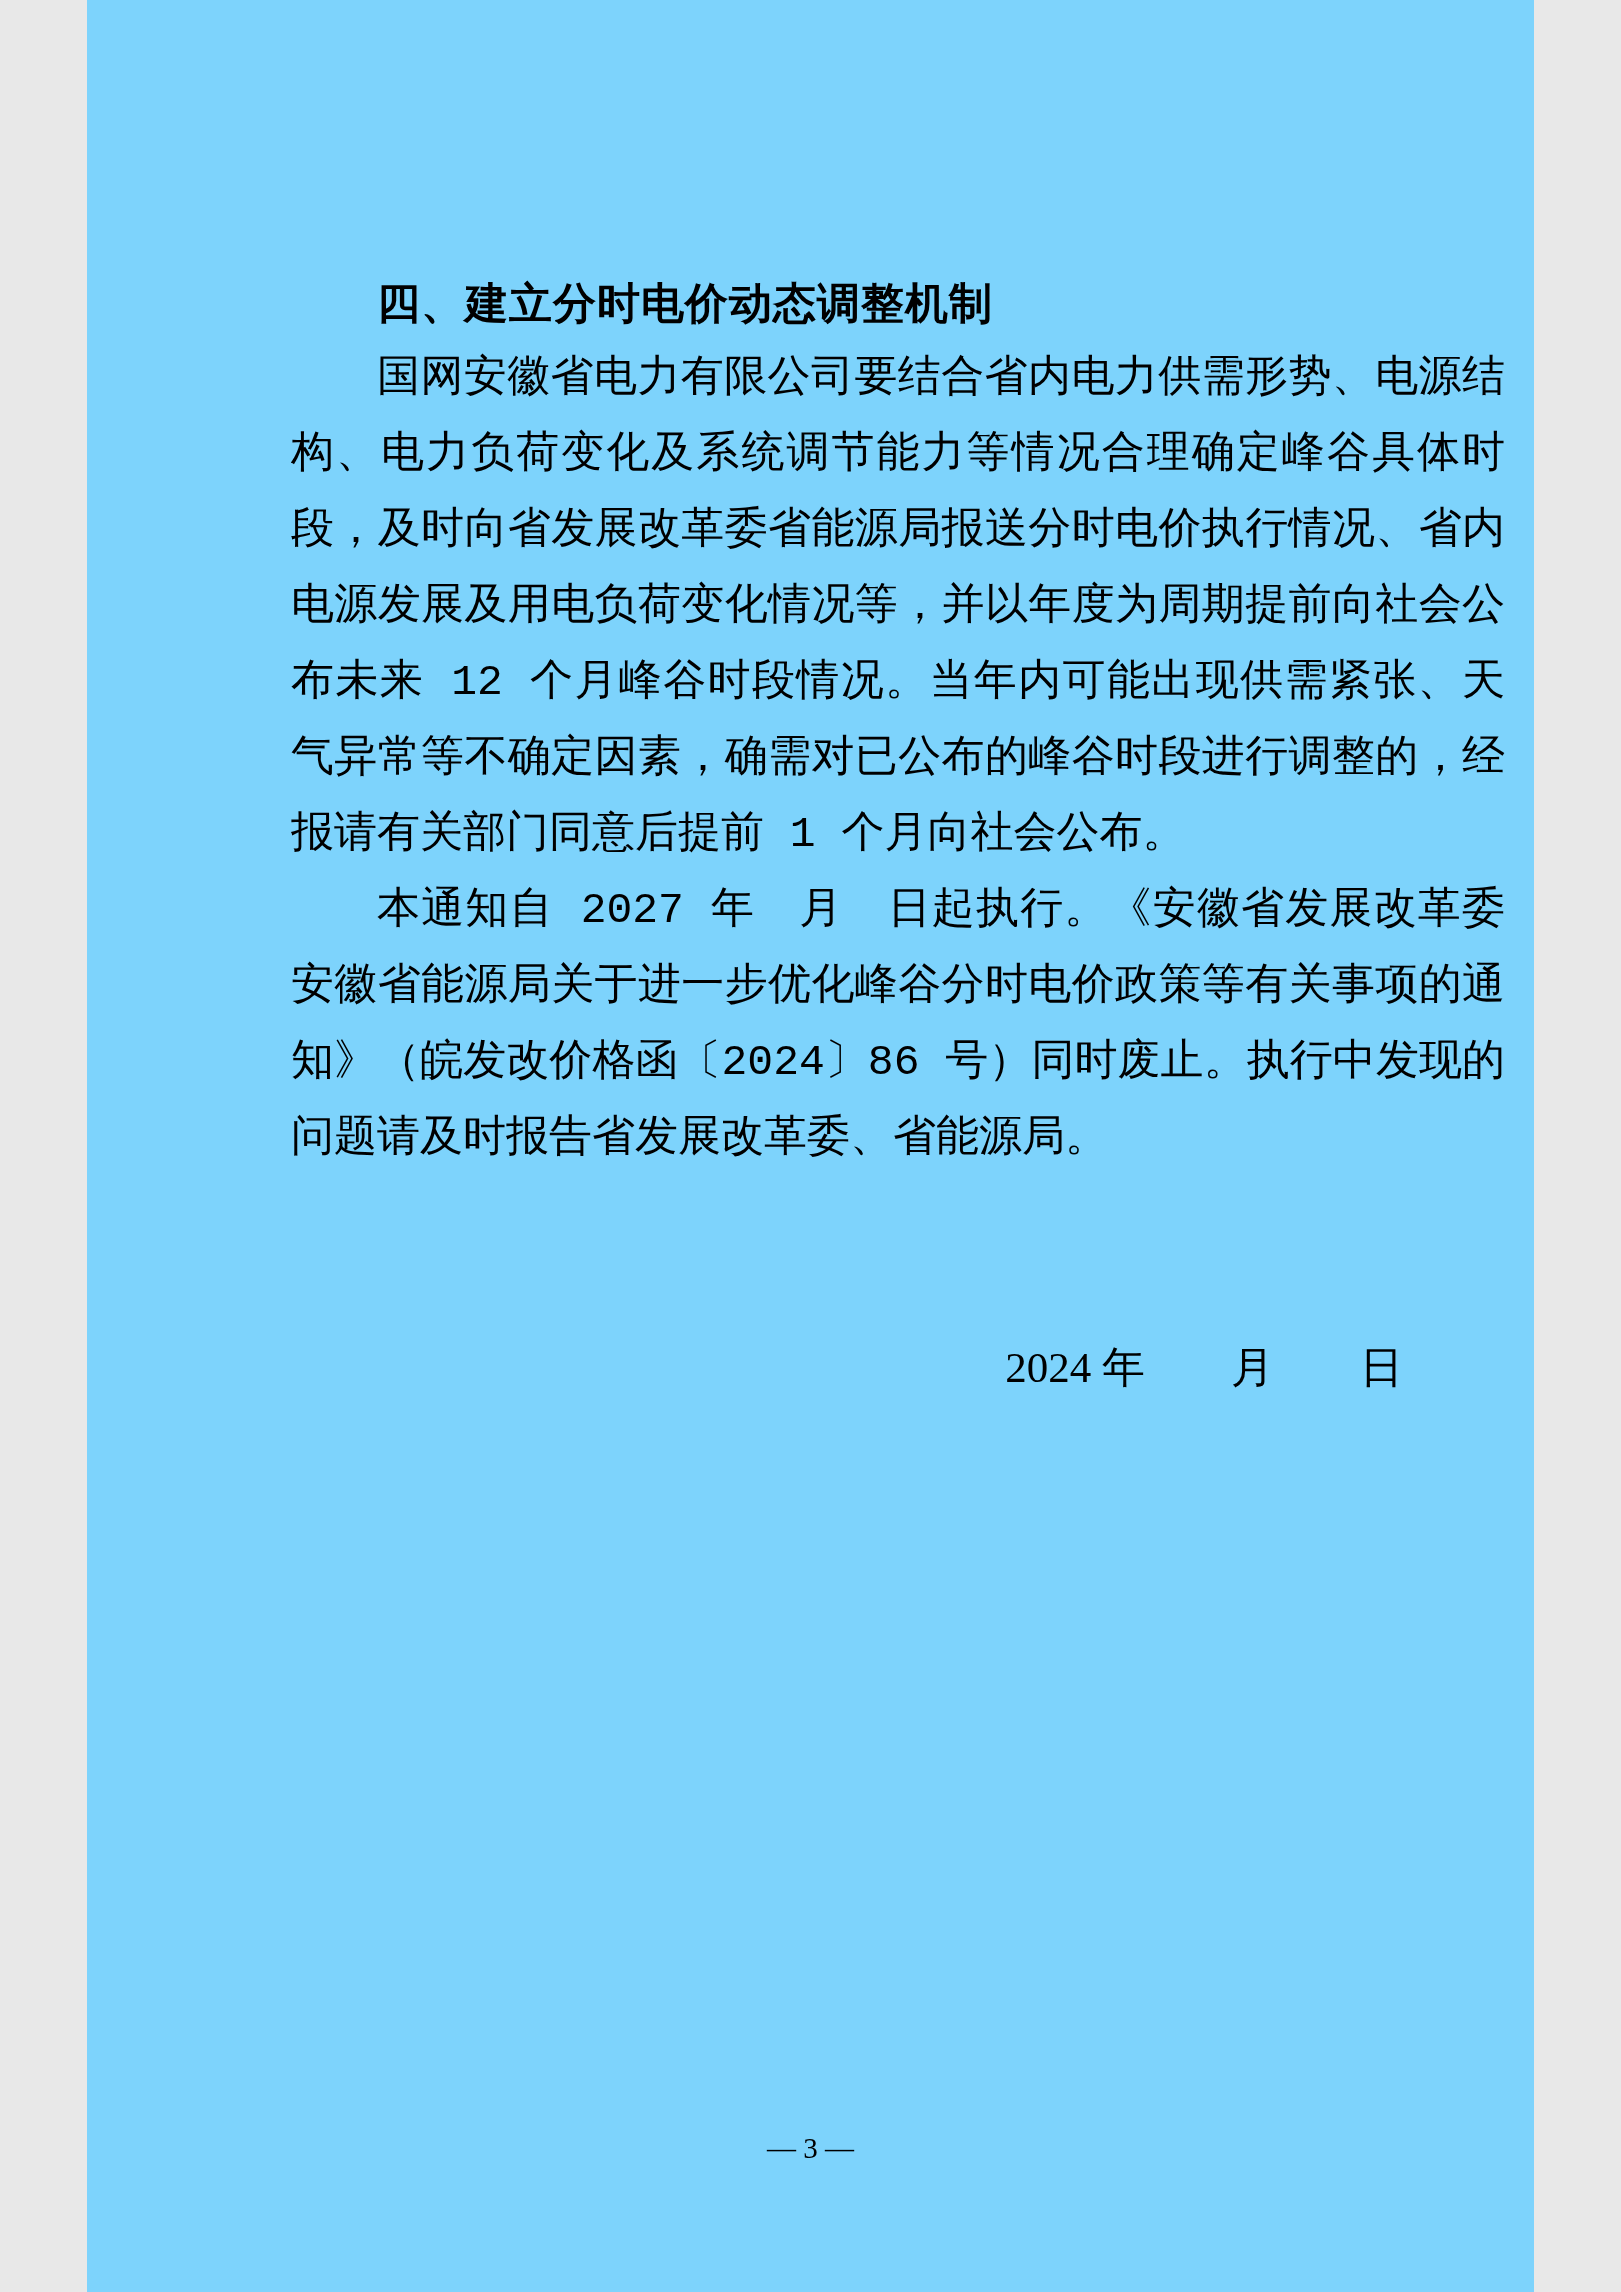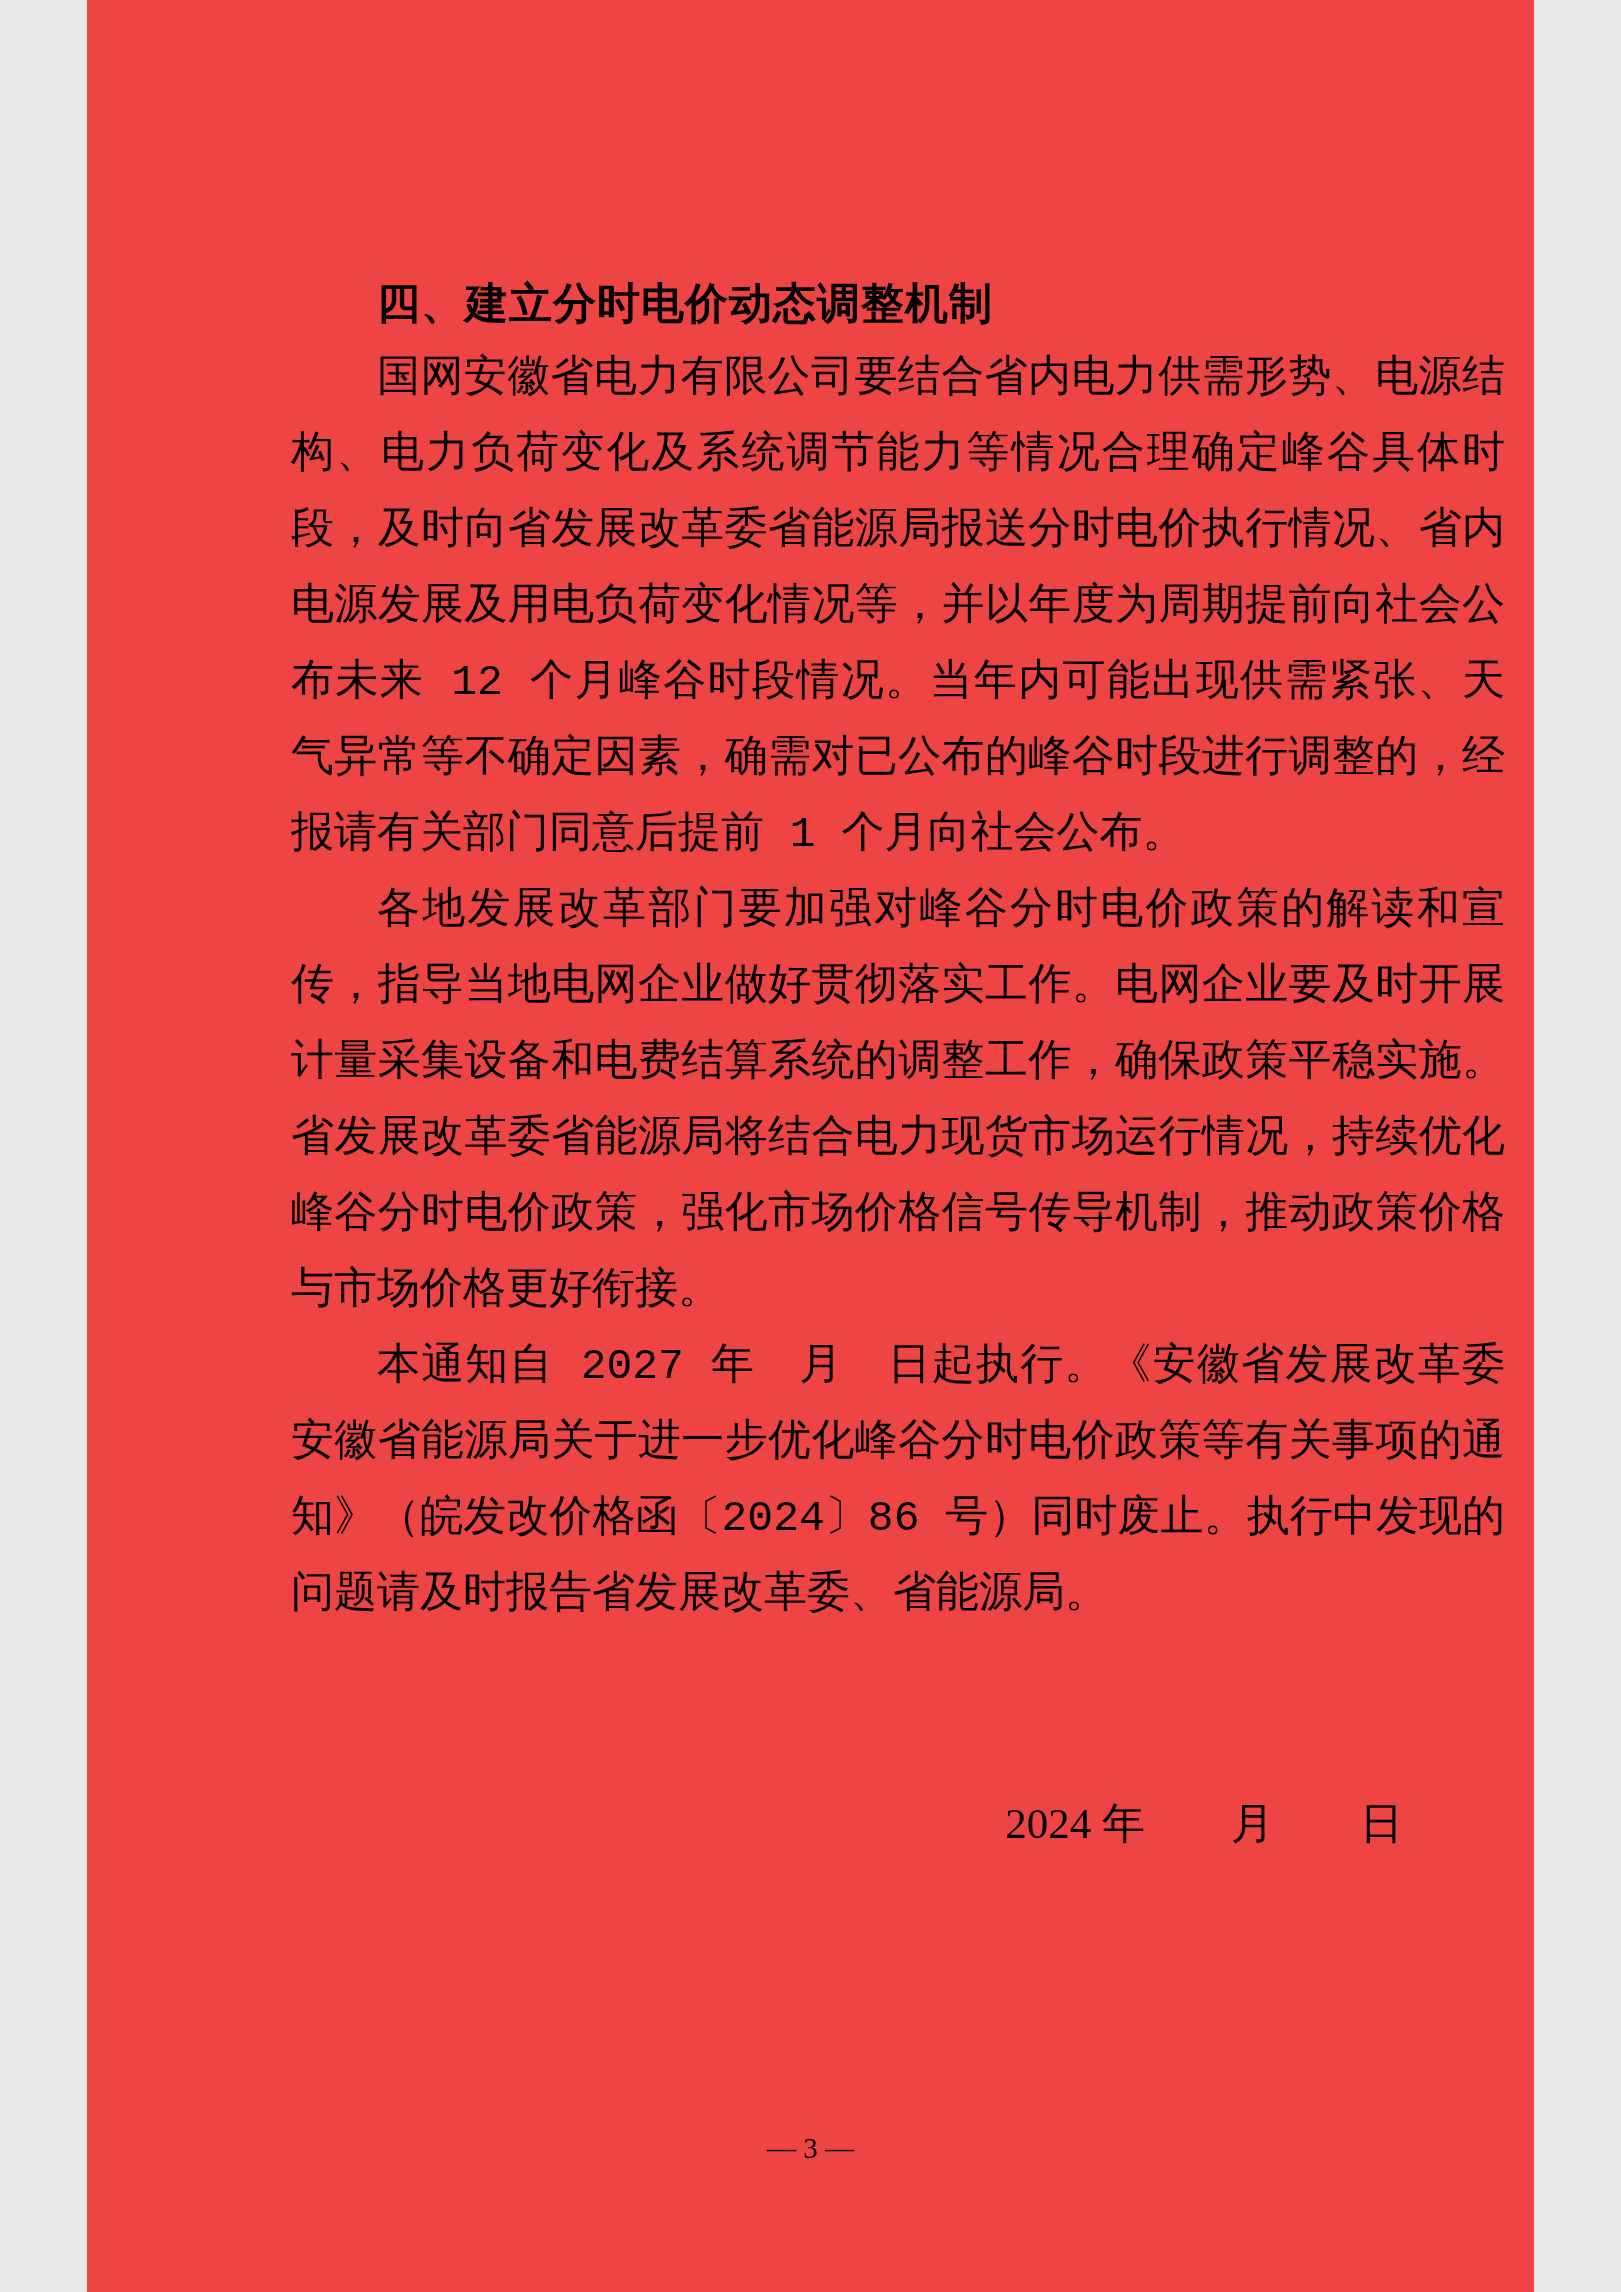--- a/index.html
+++ b/index.html
@@ -5,21 +5,21 @@
   html, body {
     margin: 0;
     padding: 0;
     background: #e8e8e8;
   }
   .page {
     position: relative;
     width: 1447px;
     height: 2293px;
     margin: 0 auto;
-    background: #ef4444;
+    background: #7dd3fc;
     overflow: hidden;
     color: #000000;
   }
   .content {
     position: absolute;
     left: 204px;
     width: 1214px;
     top: 265px;
   }
   .content p {
@@ -59,19 +59,18 @@
     color: #000000;
   }
 </style>
 </head>
 <body>
 
 <div class="page">
   <div class="content">
     <p class="heading">四、建立分时电价动态调整机制</p>
     <p class="body-para">国网安徽省电力有限公司要结合省内电力供需形势、电源结构、电力负荷变化及系统调节能力等情况合理确定峰谷具体时段，及时向省发展改革委省能源局报送分时电价执行情况、省内电源发展及用电负荷变化情况等，并以年度为周期提前向社会公布未来 12 个月峰谷时段情况。当年内可能出现供需紧张、天气异常等不确定因素，确需对已公布的峰谷时段进行调整的，经报请有关部门同意后提前 1 个月向社会公布。</p>
-    <p class="body-para">各地发展改革部门要加强对峰谷分时电价政策的解读和宣传，指导当地电网企业做好贯彻落实工作。电网企业要及时开展计量采集设备和电费结算系统的调整工作，确保政策平稳实施。省发展改革委省能源局将结合电力现货市场运行情况，持续优化峰谷分时电价政策，强化市场价格信号传导机制，推动政策价格与市场价格更好衔接。</p>
     <p class="body-para">本通知自 2027 年　月　日起执行。《安徽省发展改革委安徽省能源局关于进一步优化峰谷分时电价政策等有关事项的通知》（皖发改价格函〔2024〕86 号）同时废止。执行中发现的问题请及时报告省发展改革委、省能源局。</p>
     <p class="date-line">2024 年　　月　　日</p>
   </div>
   <div class="page-footer">— 3 —</div>
 </div>
 
 
 </body></html>

